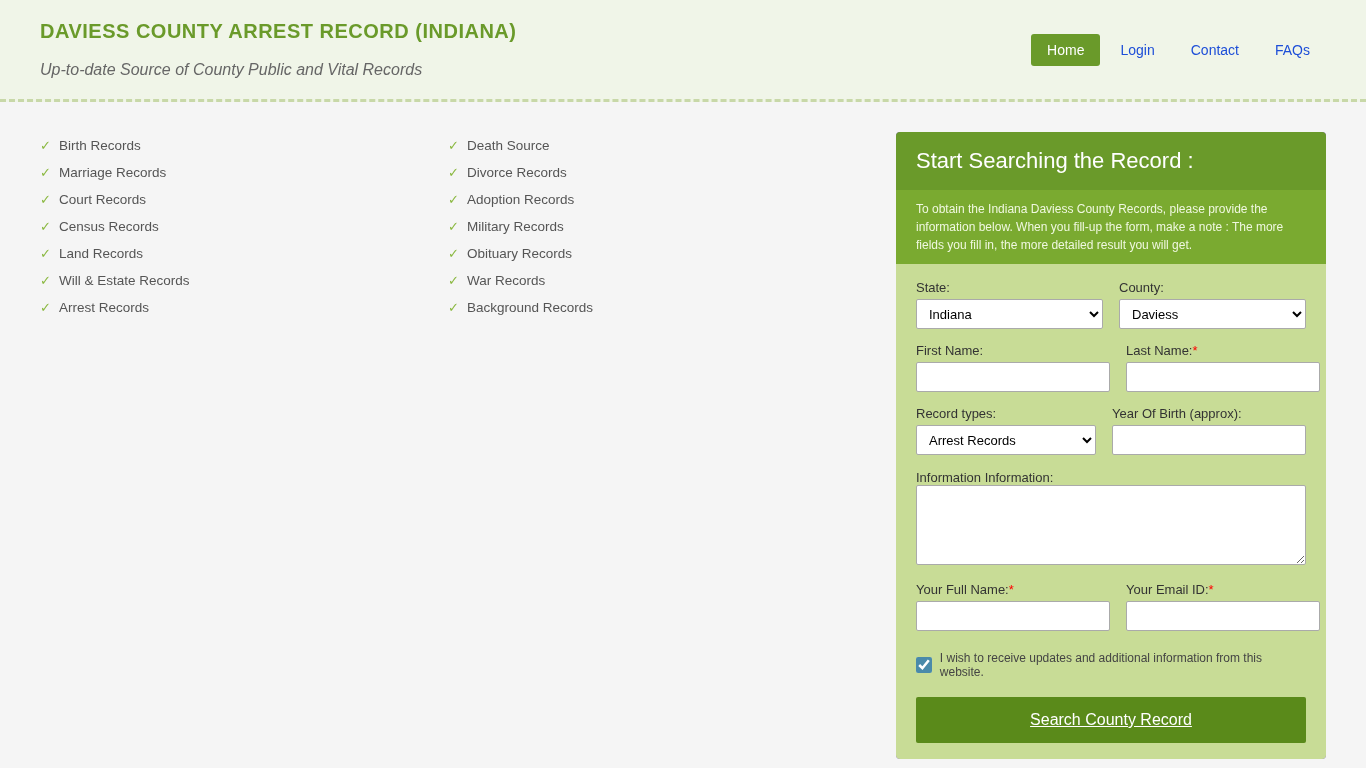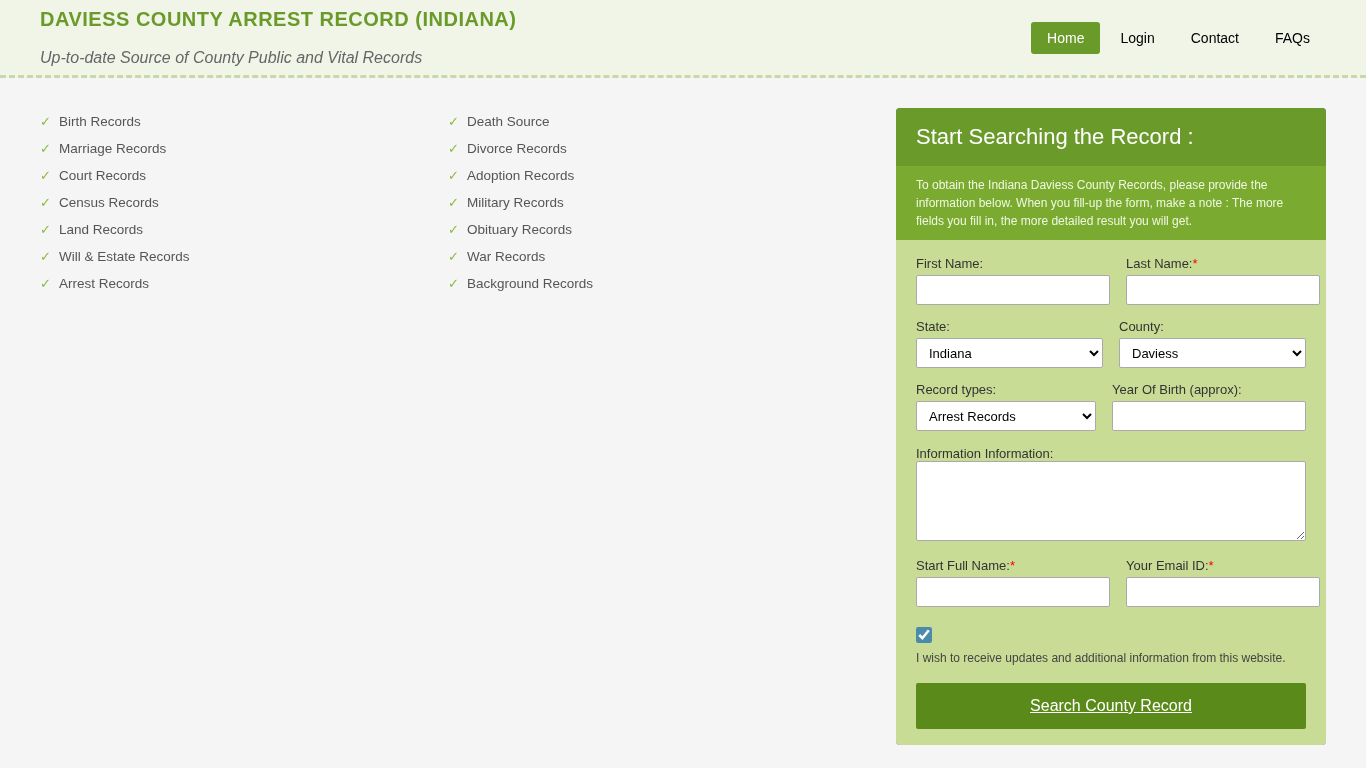--- a/index.html
+++ b/index.html
@@ -2,21 +2,21 @@
 <html><head>
   <meta charset="utf-8">
   <style>
     * { box-sizing: border-box; margin: 0; padding: 0; }
     body { font-family: Arial, sans-serif; background: #f5f5f5; font-size: 14px; color: #333; }
 
     
     .header {
       background: #f0f5e8;
       border-bottom: 3px dashed #c8d8a8;
-      padding: 8px 40px;
+      padding: 20px 40px;
       display: flex;
       align-items: center;
       justify-content: space-between;
     }
     .header-left {}
     .header-title {
       color: #6a9a2a;
       font-size: 20px;
       font-weight: bold;
       letter-spacing: 0.5px;
@@ -28,21 +28,21 @@
       font-style: italic;
     }
     .header-nav {
       display: flex;
       align-items: flex-end;
       gap: 4px;
     }
     .nav-item {
       padding: 8px 16px;
       cursor: pointer;
-      color: #000000;
+      color: #1d4ed8;
       font-size: 14px;
       border-radius: 3px;
       text-decoration: none;
     }
     .nav-item.active {
       background: #6a9a2a;
       color: white;
     }
 
     
@@ -175,24 +175,24 @@
 
     .please-provide {
       font-size: 13px;
       color: #444;
       margin-bottom: 8px;
       font-weight: bold;
     }
 
     .checkbox-row {
       display: flex;
+      align-items: center;
       gap: 8px;
       margin-bottom: 14px;
       margin-top: 20px;
-      flex-direction: column;
     }
 
     .checkbox-input {
       width: 16px;
       height: 16px;
       accent-color: #4a8aaa;
     }
 
     .checkbox-label {
       font-size: 12px;
@@ -306,50 +306,50 @@
     <div class="form-container">
       <div class="form-header">
         <div class="form-header-title">Start Searching the Record :</div>
       </div>
       <div class="form-header-desc">To obtain the Indiana Daviess County Records, please provide the information below. When you fill-up the form, make a note : The more fields you fill in, the more detailed result you will get.</div>
       <div class="form-body">
 
         
         <div class="form-row">
           <div class="form-group">
-            <label class="form-label">First Name:</label>
-            <input class="form-input" type="text" style="">
-          </div>
-          <div class="form-group">
-            <label class="form-label">
-              <span>Last Name:</span><span class="required">*</span>
-            </label>
-            <input class="form-input" type="text" style="">
-          </div>
-        </div>
-
-        
-        <div class="form-row">
-          <div class="form-group">
             <label class="form-label">State:</label>
             <select class="form-select">
               <option>Indiana</option>
               <option>Ohio</option>
               <option>Illinois</option>
               <option>Kentucky</option>
             </select>
           </div>
           <div class="form-group">
             <label class="form-label">County:</label>
             <select class="form-select">
               <option>Daviess</option>
               <option>Marion</option>
               <option>Hamilton</option>
               <option>Allen</option>
             </select>
+          </div>
+        </div>
+
+        
+        <div class="form-row">
+          <div class="form-group">
+            <label class="form-label">First Name:</label>
+            <input class="form-input" type="text" style="">
+          </div>
+          <div class="form-group">
+            <label class="form-label">
+              <span>Last Name:</span><span class="required">*</span>
+            </label>
+            <input class="form-input" type="text" style="">
           </div>
         </div>
 
         
         <div class="form-row">
           <div class="form-group">
             <label class="form-label">Record types:</label>
             <select class="form-select">
               <option>Arrest Records</option>
               <option>Birth Records</option>
@@ -370,21 +370,21 @@
           <label class="form-label">Information Information:</label>
           <textarea class="form-textarea" style=""></textarea>
         </div>
 
         
 
         
         <div class="form-row">
           <div class="form-group">
             <label class="form-label">
-              <span>Start Full Name:</span><span class="required">*</span>
+              <span>Your Full Name:</span><span class="required">*</span>
             </label>
             <input class="form-input" type="text" style="">
           </div>
           <div class="form-group">
             <label class="form-label">
               <span>Your Email ID:</span><span class="required">*</span>
             </label>
             <input class="form-input" type="text" style="">
           </div>
         </div>

